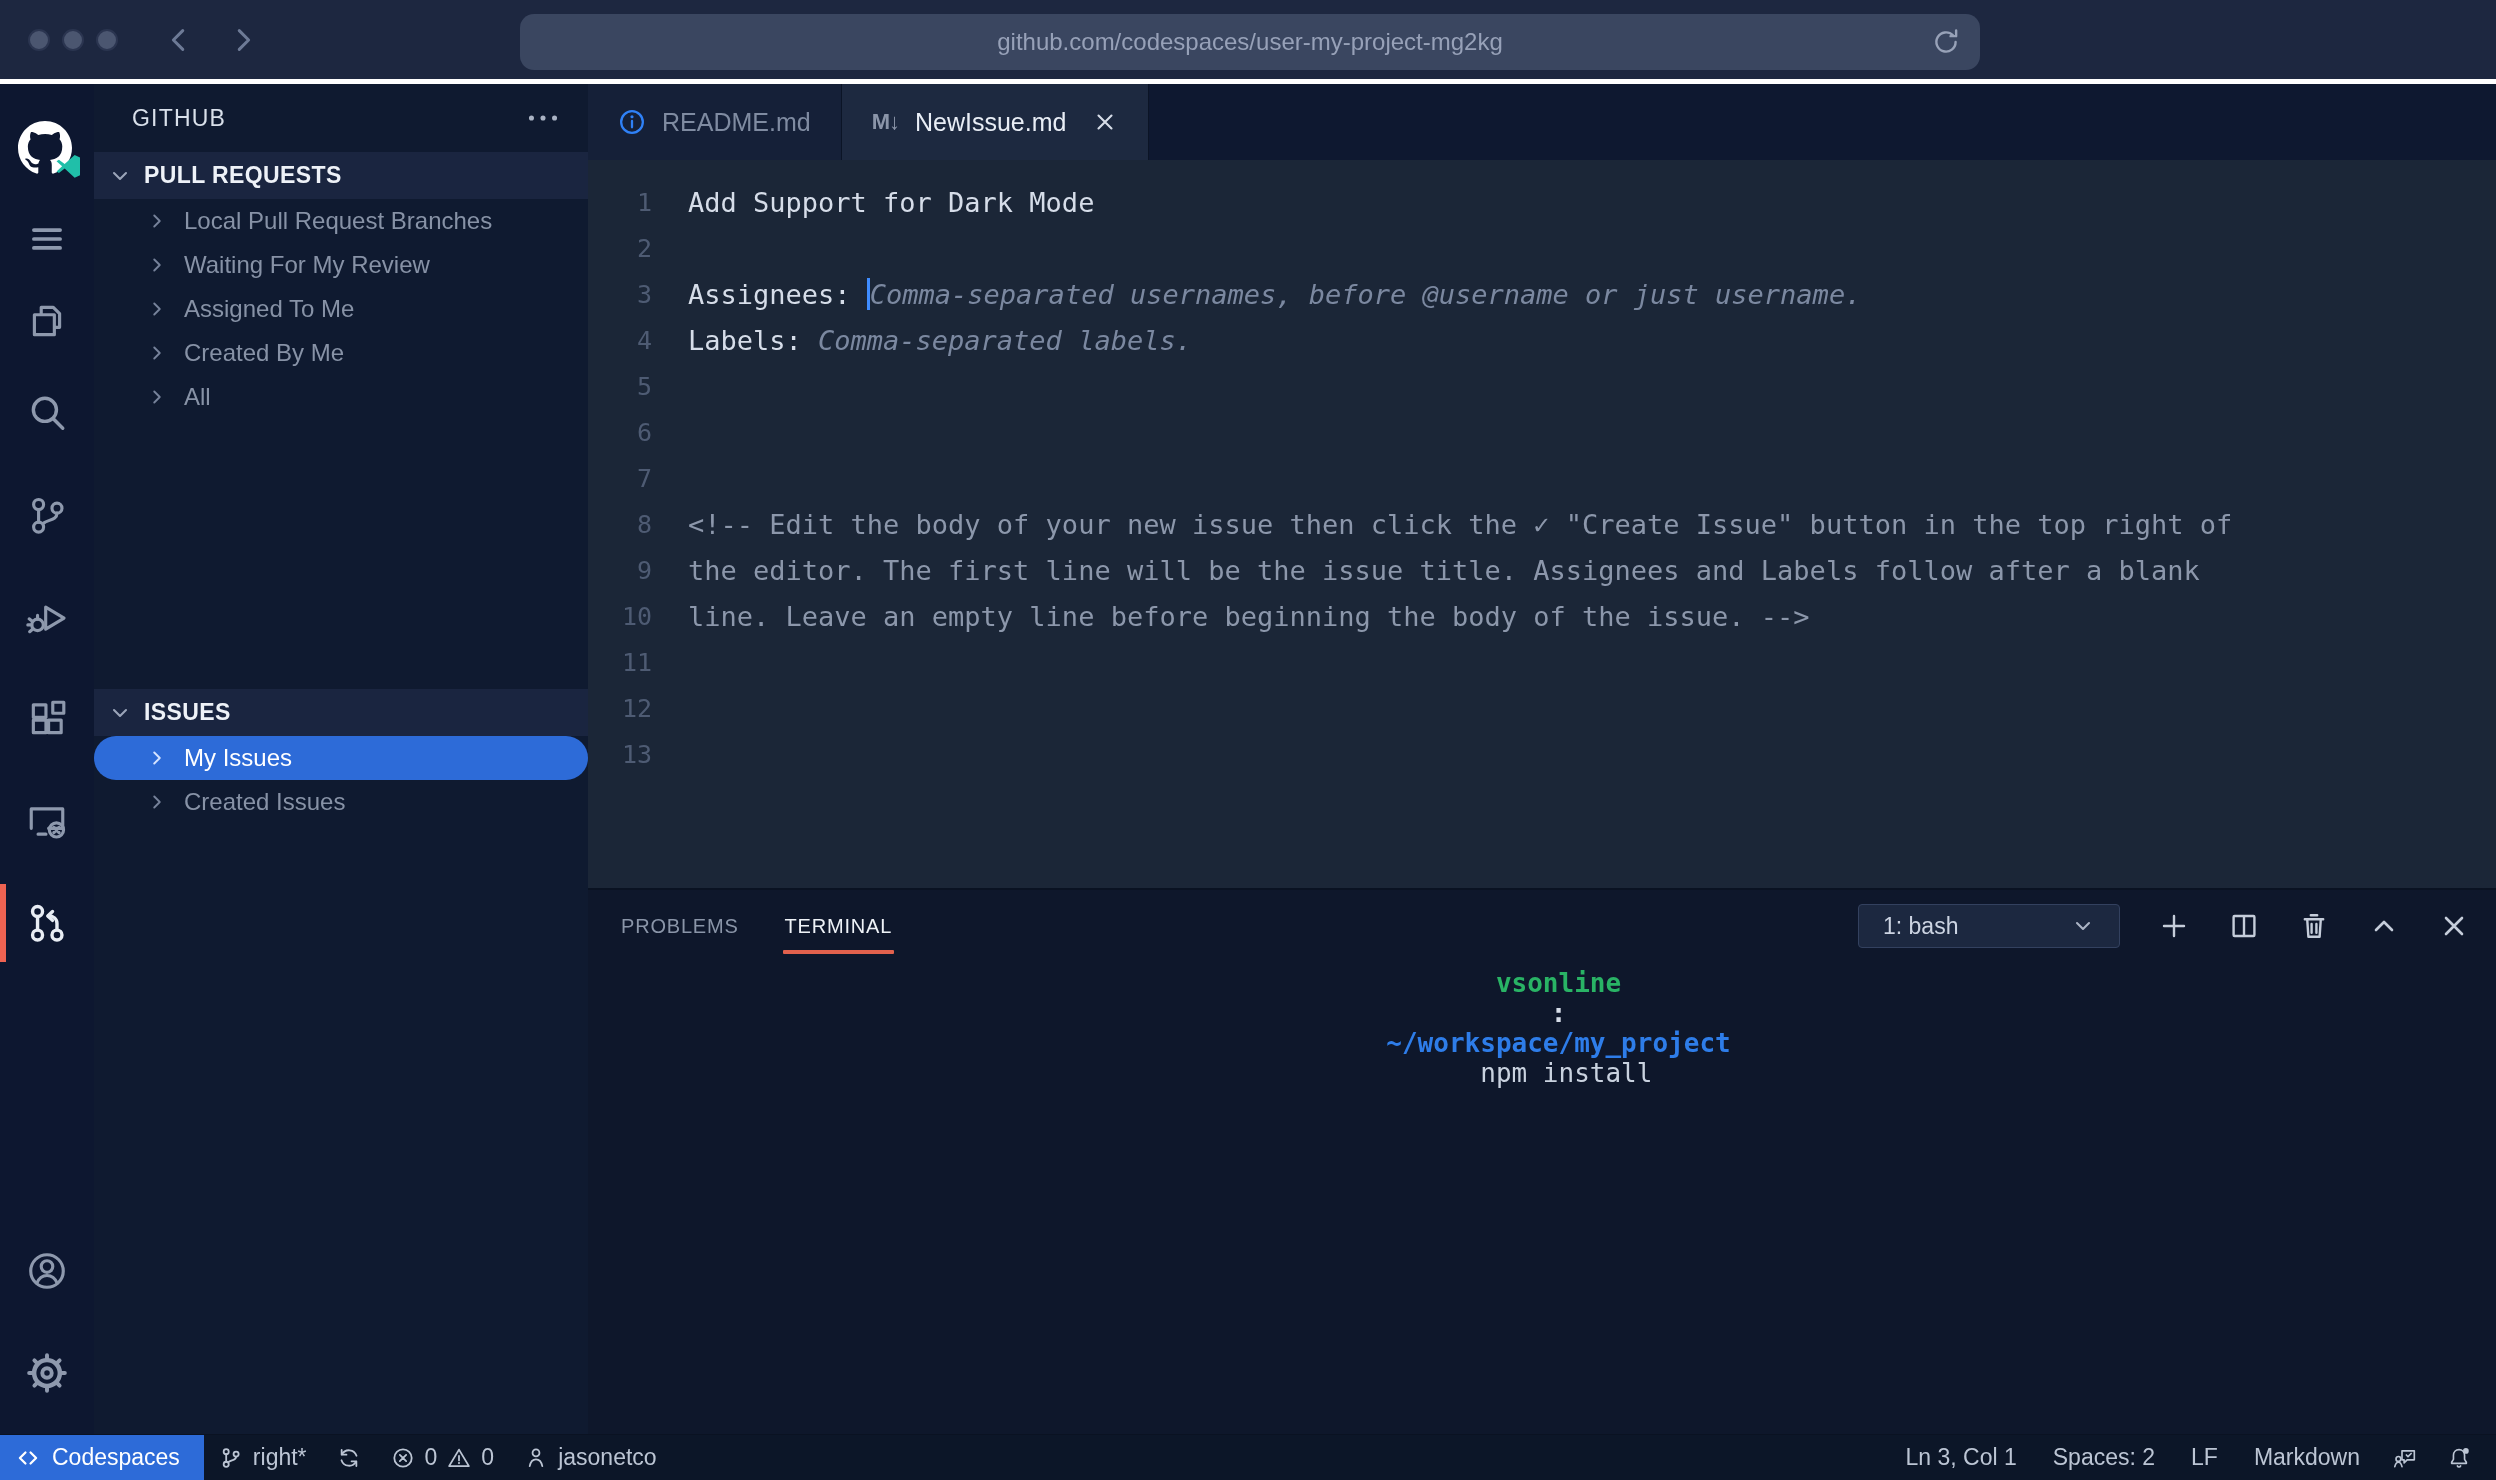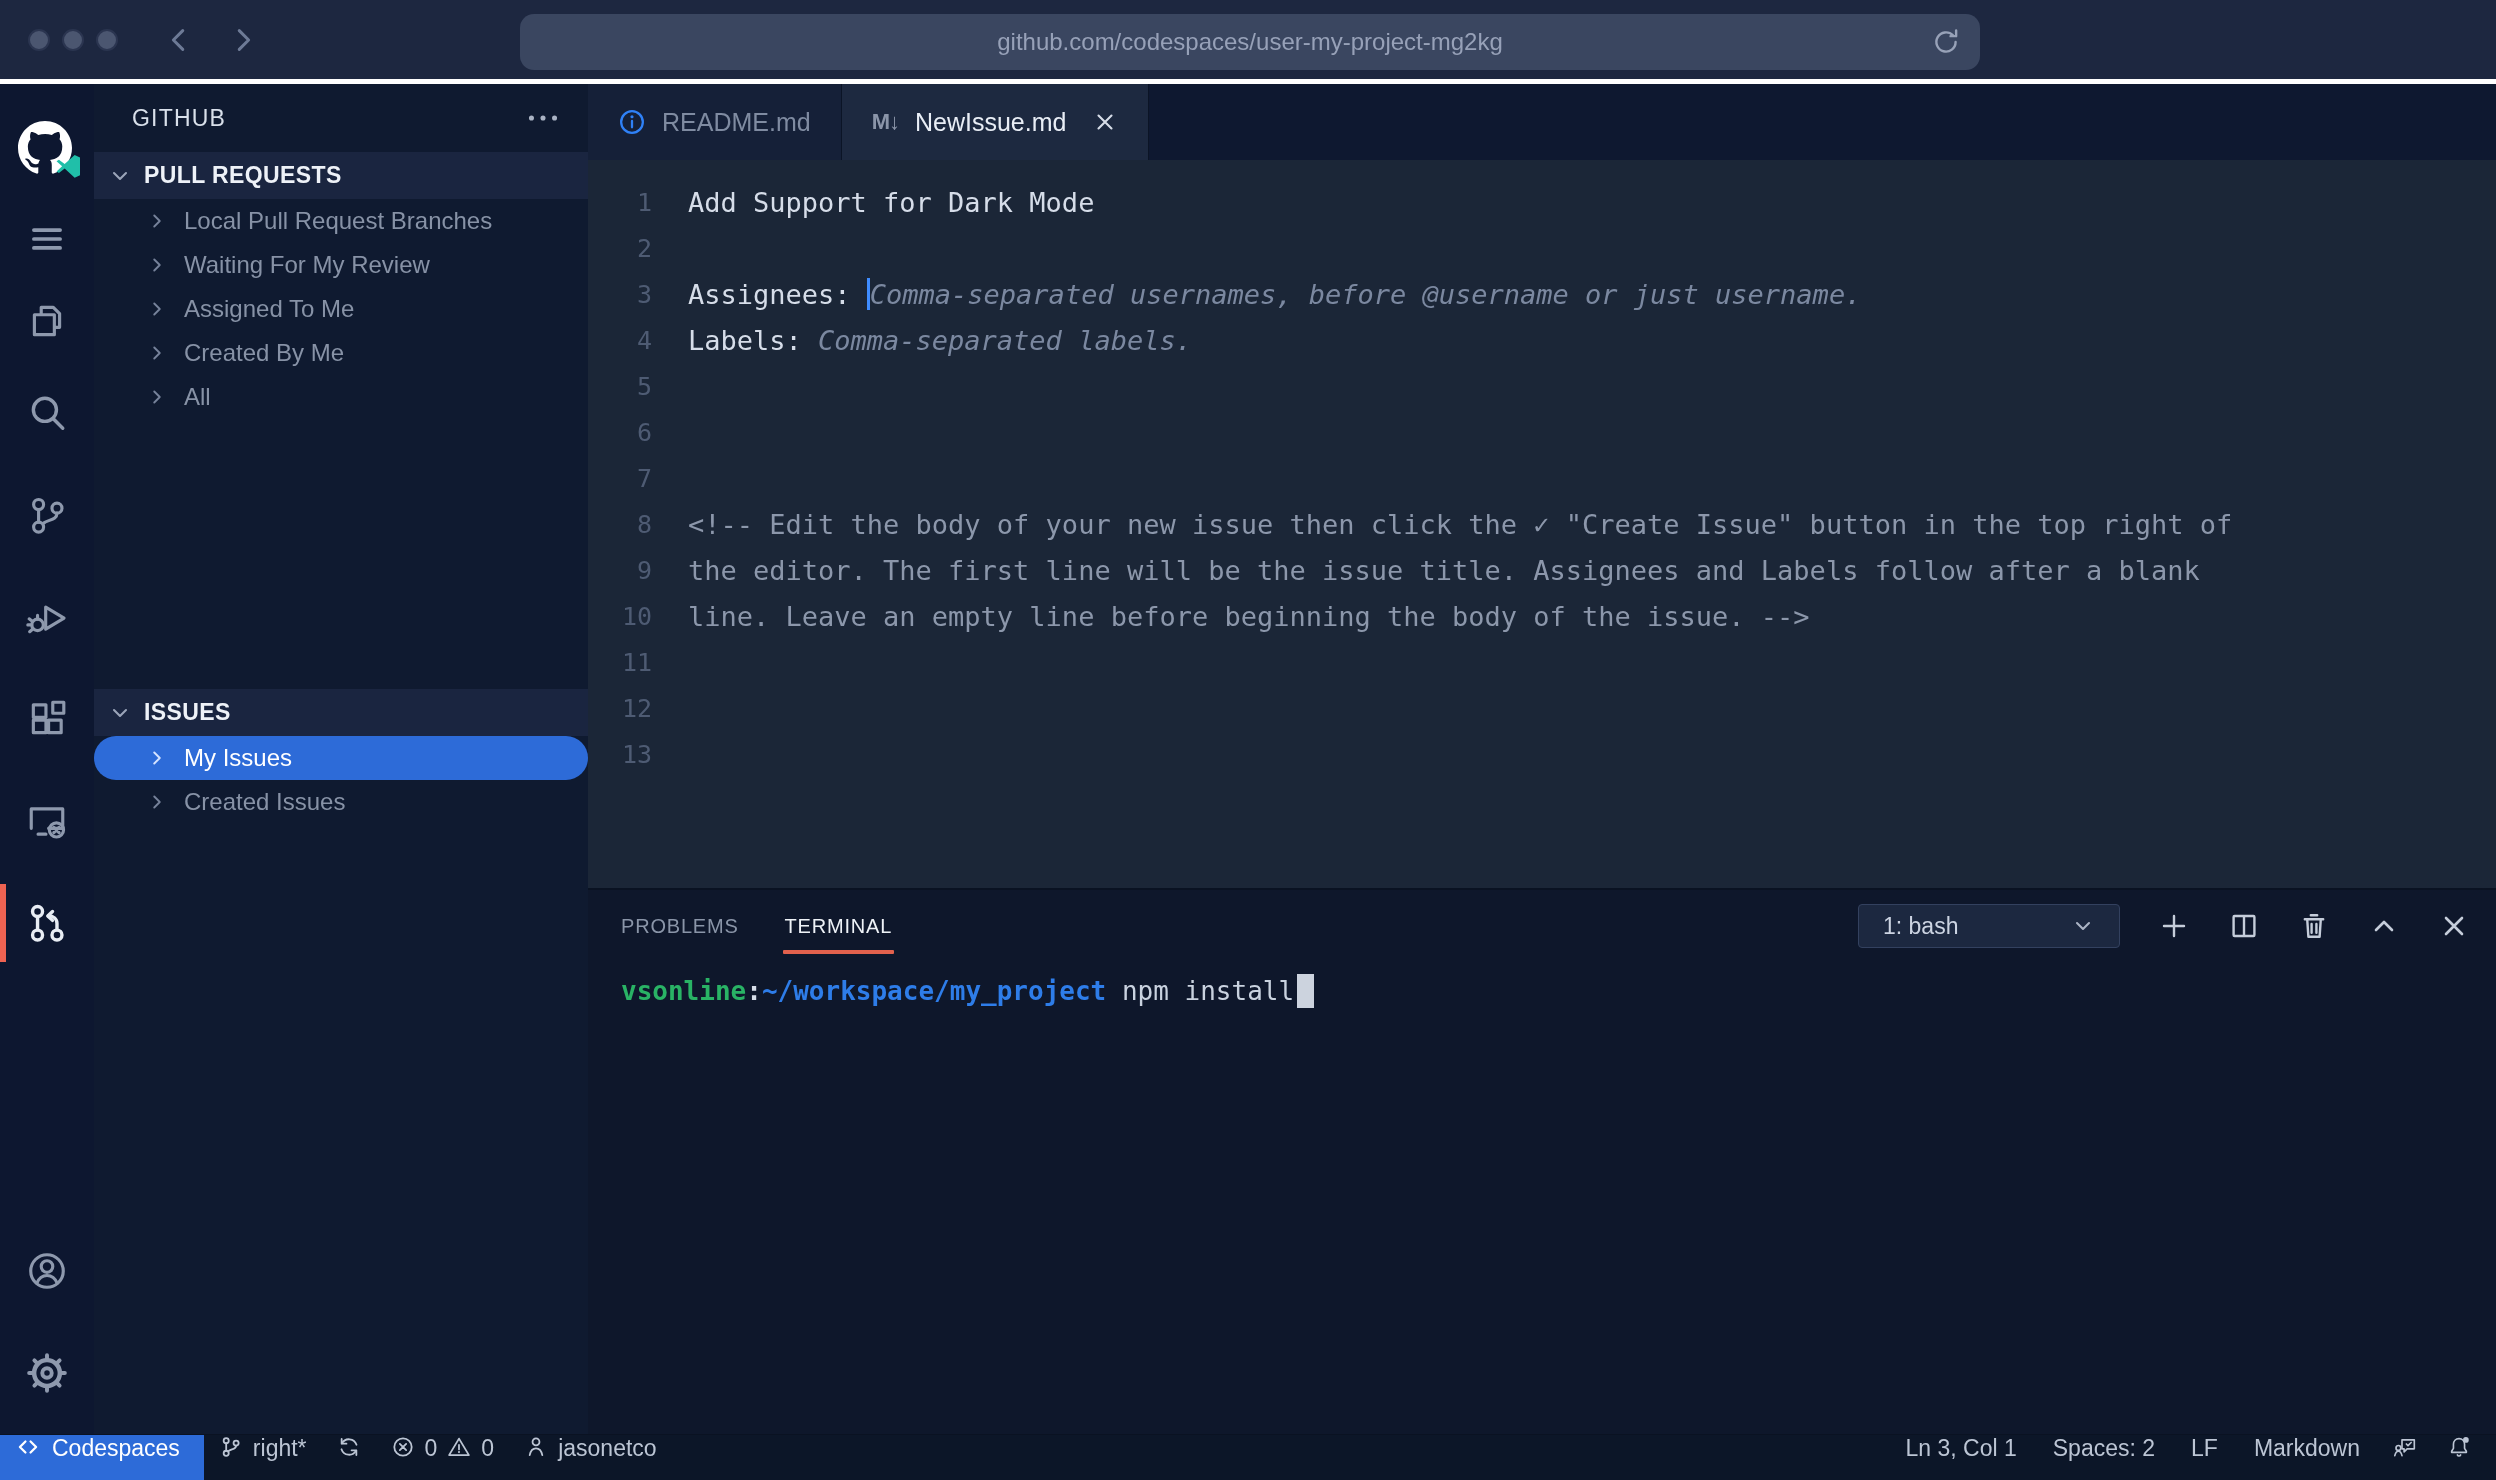--- a/index.html
+++ b/index.html
@@ -96,33 +96,33 @@
   .panel-tab.active::after { content:""; position:absolute; left:-2px; right:-2px; bottom:8px; height:4px; background:#e2614d; border-radius:1px; }
   .panel-actions { margin-left:auto; display:flex; align-items:center; gap:38px; }
   .shell-select {
     width:262px; height:44px; background:#1c2840; border:1px solid #33415f; border-radius:4px;
     display:flex; align-items:center; padding:0 24px; font-size:23px; color:#ccd4e2; cursor:pointer;
   }
   .shell-select svg { margin-left:auto; width:24px; height:24px; color:#aab3c4; }
   .pa-btn { width:32px; height:32px; color:#c5cdda; cursor:pointer; }
 
   .terminal { flex:1; padding:6px 0 0 33px; font-family:"DejaVu Sans Mono", monospace; font-size:26px; }
-  .prompt-line { display:flex; align-items:center; height:46px; white-space:pre; }
+  .prompt-line { display:flex; align-items:center; height:46px; white-space:pre;flex-direction:column; }
   .t-user { font-weight:bold; }
   .t-sep  { color:#d6dde9; font-weight:bold; }
   .t-path { font-weight:bold; }
   .t-cmd  { color:#c9d2df; }
   .block-cursor { display:inline-block; width:17px; height:34px; background:#ccd3de; margin-left:3px; }
 
   
   .statusbar {
     height:46px; flex:none; background:#0c1628; border-top:1px solid #0a1222;
     display:flex; align-items:center; font-size:23px; color:#bcc5d4;
   }
-  .sbi { display:flex; align-items:flex-start; gap:10px; padding:0 15px; height:100%; cursor:pointer; }
+  .sbi { display:flex; align-items:center; gap:10px; padding:0 15px; height:100%; cursor:pointer; }
   .sbi svg { width:24px; height:24px; }
   .sbi.codespaces { color:#ffffff; padding:0 24px 0 16px; gap:12px; }
   .sbi.right-pad { padding:0 18px; }
   .sb-right { margin-left:auto; display:flex; align-items:center; height:100%; padding-right:10px; }
 </style>
 </head>
 <body>
 
 <div class="app">
 

